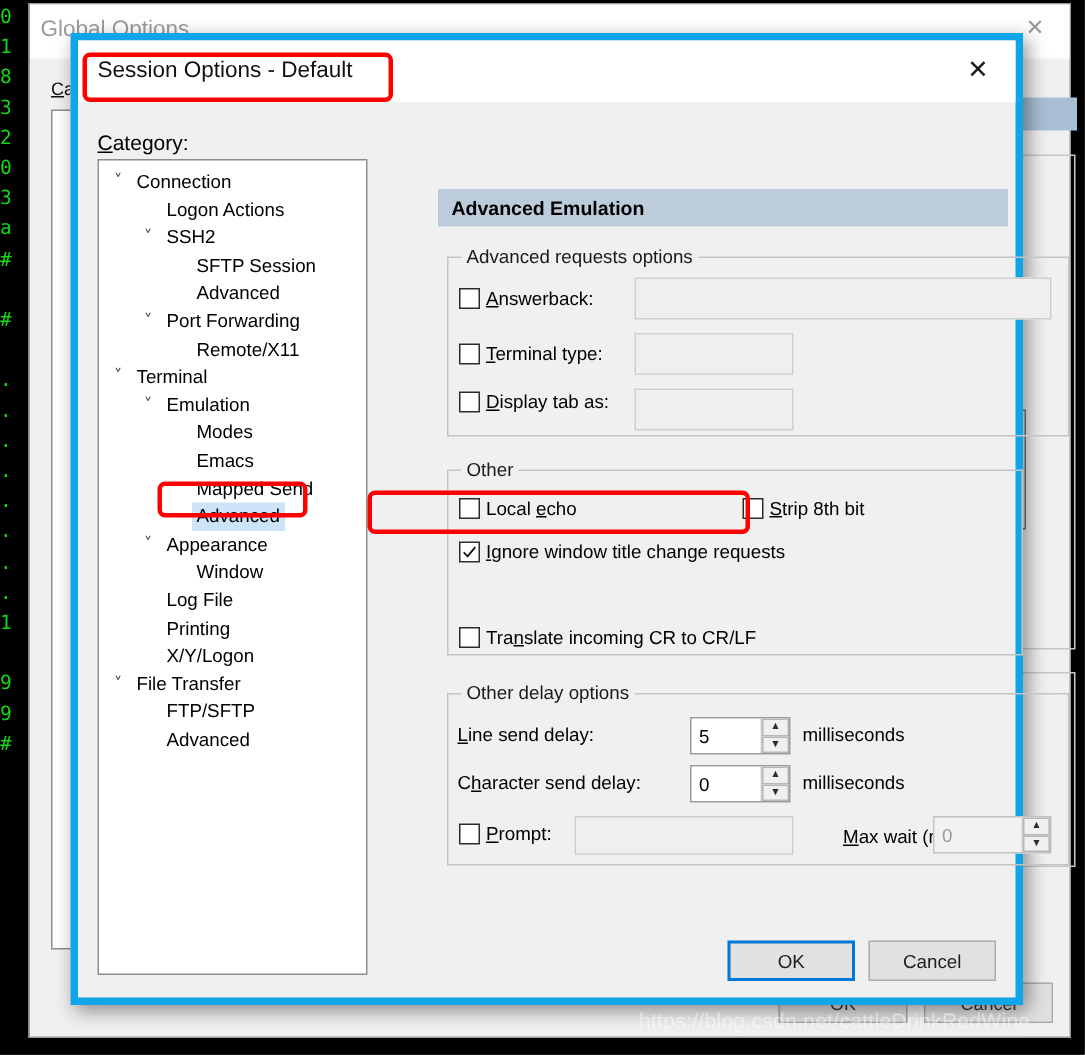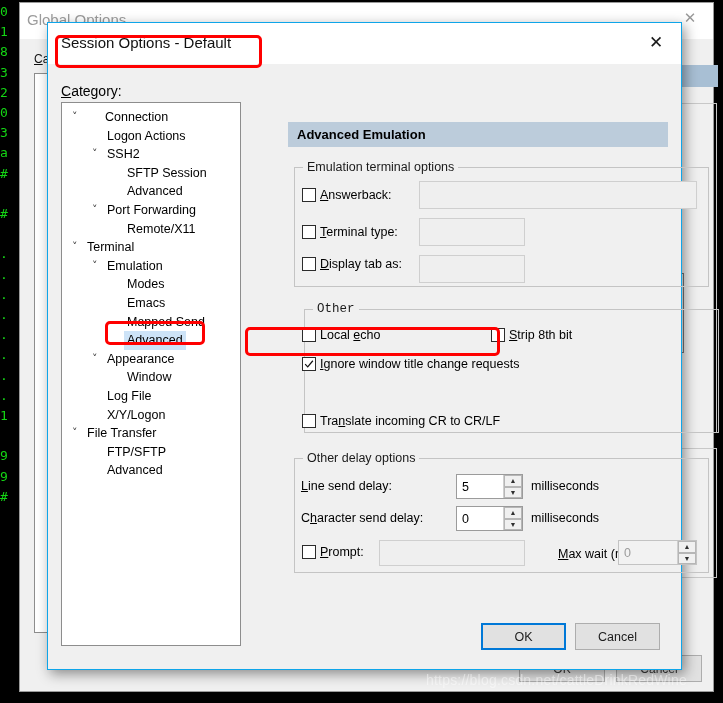--- a/index.html
+++ b/index.html
@@ -127,21 +127,21 @@
   }
   #global-ok   { left: 499px; top: 652px; }
   #global-cancel { left: 596px; top: 652px; }
 
   
   #session-dialog {
     position: absolute;
     left: 47px; top: 22px;
     width: 635px; height: 648px;
     background: #f0f0f0;
-    border: 1px solid #0ea5e9;
+    border: 5px solid #0ea5e9;
     box-sizing: border-box;
     box-shadow: 3px 4px 12px rgba(0,0,0,0.42);
   }
   #session-titlebar {
     position: relative;
     height: 41px;
     background: #ffffff;
   }
   #session-title {
     position: absolute;
@@ -216,21 +216,21 @@
     box-sizing: border-box;
     background: transparent;
   }
   fieldset.grp > legend {
     margin-left: 8px;
     padding: 0 4px;
     font-size: 12.5px;
     color: #1a1a1a;
   }
   #grp-terminal { left: 246px; top: 137px; width: 415px; height: 127px; }
-  #grp-other    { left: 256px; top: 279px; width: 415px; height: 131px; font-family: Liberation Mono, monospace; }
+  #grp-other    { left: 246px; top: 279px; width: 384px; height: 131px; }
   #grp-delay    { left: 246px; top: 428px; width: 415px; height: 122px; }
 
   .cbrow { position: absolute; display: flex; align-items: center; }
   .cbox {
     width: 14px; height: 14px;
     border: 1px solid #2b2b2b;
     background: #fff;
     box-sizing: border-box;
     display: flex; align-items: center; justify-content: center;
     flex: none;
@@ -385,21 +385,21 @@
   <div id="session-titlebar">
     <div id="session-title">Session Options - Default</div>
     <div id="session-close">✕</div>
   </div>
 
   <div id="session-cat-label"><span class="u">C</span>ategory:</div>
 
   <div id="cat-tree">
       <div class="tree-row">
         <span class="chev" style="left: 10px;">˅</span>
-        <span class="tlabel" style="left: 40px; text-align: center;">Connection</span>
+        <span class="tlabel" style="left: 22px; text-align: center;">Connection</span>
       </div>
       <div class="tree-row">
         <span class="tlabel" style="left: 42px;">Logon Actions</span>
       </div>
       <div class="tree-row">
         <span class="chev" style="left: 30px;">˅</span>
         <span class="tlabel" style="left: 42px;">SSH2</span>
       </div>
       <div class="tree-row">
         <span class="tlabel" style="left: 62px;">SFTP Session</span>
@@ -438,38 +438,41 @@
         <span class="chev" style="left: 30px;">˅</span>
         <span class="tlabel" style="left: 42px;">Appearance</span>
       </div>
       <div class="tree-row">
         <span class="tlabel" style="left: 62px;">Window</span>
       </div>
       <div class="tree-row">
         <span class="tlabel" style="left: 42px;">Log File</span>
       </div>
       <div class="tree-row">
+        <span class="tlabel" style="left: 42px;">Printing</span>
+      </div>
+      <div class="tree-row">
         <span class="tlabel" style="left: 42px;">X/Y/Logon</span>
       </div>
       <div class="tree-row">
         <span class="chev" style="left: 10px;">˅</span>
         <span class="tlabel" style="left: 22px;">File Transfer</span>
       </div>
       <div class="tree-row">
         <span class="tlabel" style="left: 42px;">FTP/SFTP</span>
       </div>
       <div class="tree-row">
         <span class="tlabel" style="left: 42px;">Advanced</span>
       </div>
     </div>
 
   <div id="content-header">Advanced Emulation</div>
 
   <fieldset class="grp" id="grp-terminal">
-    <legend>Emulation terminal options</legend>
+    <legend>Advanced requests options</legend>
   </fieldset>
 
   <div class="cbrow" style="left:254px; top:165px;">
     <span class="cbox"></span>
     <span class="cblabel"><span class="u">A</span>nswerback:</span>
   </div>
   <div class="tinput" style="left:371px; top:158px; width:278px; height:28px;"></div>
 
   <div class="cbrow" style="left:254px; top:202px;">
     <span class="cbox"></span>

